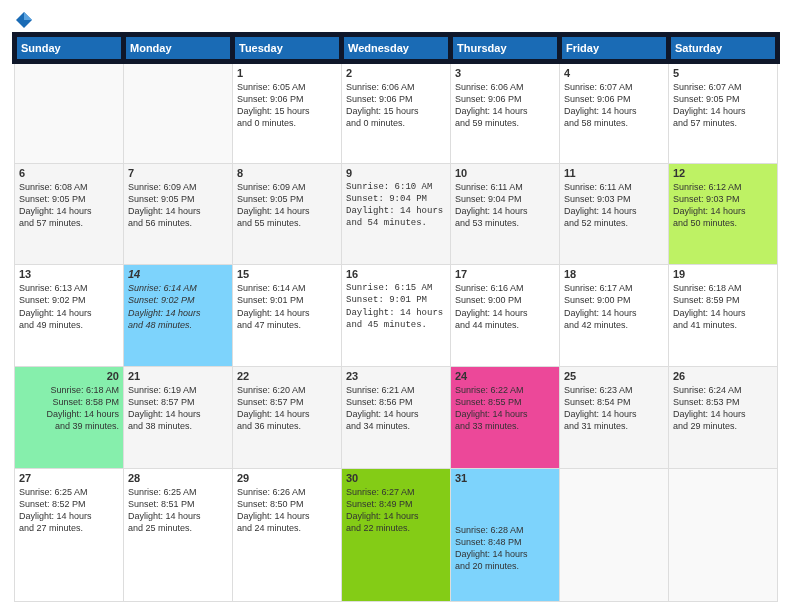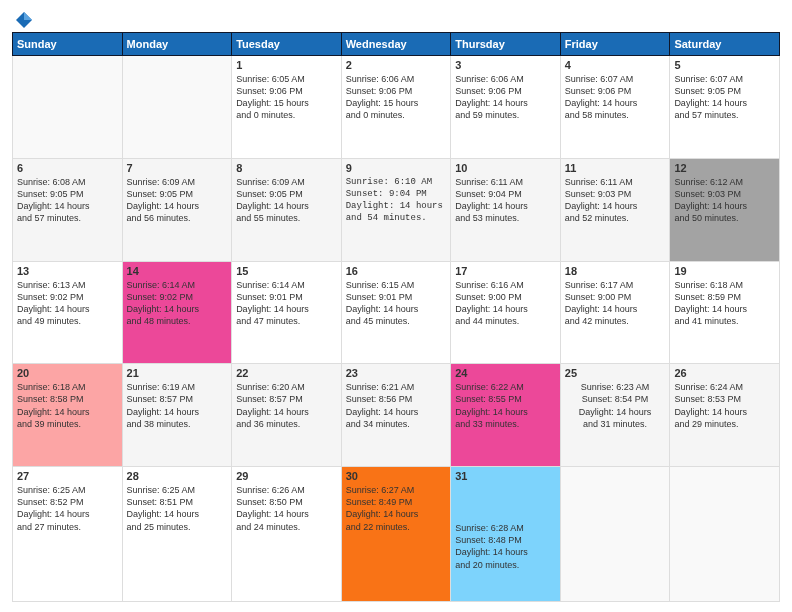--- a/index.html
+++ b/index.html
@@ -68,21 +68,21 @@
       width: 100%;
       table-layout: fixed;
     }
     .calendar th {
       background-color: #1a6bb5;
       color: #fff;
       font-size: 11px;
       font-weight: bold;
       padding: 5px 4px;
       text-align: left;
-      border: 1px solid #0f172a;
+      border: 5px solid #0f172a;
     }
     .calendar td {
       border: 1px solid #ddd;
       vertical-align: top;
       padding: 3px 4px;
       font-size: 9.5px;
       color: #333;
       height: 82px;
       background: #fff;
     }
@@ -216,53 +216,53 @@
 Daylight: 14 hours
 and 53 minutes.</div>
           </td>
           <td style="background-color: rgb(245, 245, 245);">
             <span class="day-num">11</span>
             <div class="cell-text" style="white-space: pre-line;">Sunrise: 6:11 AM
 Sunset: 9:03 PM
 Daylight: 14 hours
 and 52 minutes.</div>
           </td>
-          <td style="background-color: #a3a3a3;">
+          <td style="background-color: #bef264;">
             <span class="day-num">12</span>
             <div class="cell-text" style="white-space: pre-line;">Sunrise: 6:12 AM
 Sunset: 9:03 PM
 Daylight: 14 hours
 and 50 minutes.</div>
           </td>
         </tr>
         <tr>
           <td style="background-color: rgb(255, 255, 255); margin-left: 42px;">
             <span class="day-num">13</span>
             <div class="cell-text" style="white-space: pre-line;">Sunrise: 6:13 AM
 Sunset: 9:02 PM
 Daylight: 14 hours
 and 49 minutes.</div>
           </td>
-          <td style="background-color: #ec4899;">
+          <td style="background-color: #7dd3fc; font-style: italic;">
             <span class="day-num">14</span>
             <div class="cell-text" style="white-space: pre-line;">Sunrise: 6:14 AM
 Sunset: 9:02 PM
 Daylight: 14 hours
 and 48 minutes.</div>
           </td>
           <td style="background-color: rgb(255, 255, 255);">
             <span class="day-num">15</span>
             <div class="cell-text" style="white-space: pre-line;">Sunrise: 6:14 AM
 Sunset: 9:01 PM
 Daylight: 14 hours
 and 47 minutes.</div>
           </td>
           <td style="background-color: rgb(255, 255, 255);">
             <span class="day-num">16</span>
-            <div class="cell-text" style="white-space: pre-line;">Sunrise: 6:15 AM
+            <div class="cell-text" style="white-space: pre-line; font-family: Liberation Mono, monospace;">Sunrise: 6:15 AM
 Sunset: 9:01 PM
 Daylight: 14 hours
 and 45 minutes.</div>
           </td>
           <td style="background-color: rgb(255, 255, 255);">
             <span class="day-num">17</span>
             <div class="cell-text" style="white-space: pre-line;">Sunrise: 6:16 AM
 Sunset: 9:00 PM
 Daylight: 14 hours
 and 44 minutes.</div>
@@ -276,21 +276,21 @@
           </td>
           <td style="background-color: rgb(255, 255, 255);">
             <span class="day-num">19</span>
             <div class="cell-text" style="white-space: pre-line;">Sunrise: 6:18 AM
 Sunset: 8:59 PM
 Daylight: 14 hours
 and 41 minutes.</div>
           </td>
         </tr>
         <tr>
-          <td style="background-color: #fca5a5;">
+          <td style="background-color: #86efac; text-align: right;">
             <span class="day-num">20</span>
             <div class="cell-text" style="white-space: pre-line;">Sunrise: 6:18 AM
 Sunset: 8:58 PM
 Daylight: 14 hours
 and 39 minutes.</div>
           </td>
           <td style="background-color: rgb(245, 245, 245);">
             <span class="day-num">21</span>
             <div class="cell-text" style="white-space: pre-line;">Sunrise: 6:19 AM
 Sunset: 8:57 PM
@@ -313,21 +313,21 @@
           </td>
           <td style="background-color: #ec4899;">
             <span class="day-num">24</span>
             <div class="cell-text" style="white-space: pre-line;">Sunrise: 6:22 AM
 Sunset: 8:55 PM
 Daylight: 14 hours
 and 33 minutes.</div>
           </td>
           <td style="background-color: rgb(245, 245, 245);">
             <span class="day-num">25</span>
-            <div class="cell-text" style="white-space: pre-line; text-align: center;">Sunrise: 6:23 AM
+            <div class="cell-text" style="white-space: pre-line;">Sunrise: 6:23 AM
 Sunset: 8:54 PM
 Daylight: 14 hours
 and 31 minutes.</div>
           </td>
           <td style="background-color: rgb(245, 245, 245);">
             <span class="day-num">26</span>
             <div class="cell-text" style="white-space: pre-line;">Sunrise: 6:24 AM
 Sunset: 8:53 PM
 Daylight: 14 hours
 and 29 minutes.</div>
@@ -348,21 +348,21 @@
 Daylight: 14 hours
 and 25 minutes.</div>
           </td>
           <td style="background-color: rgb(255, 255, 255);">
             <span class="day-num">29</span>
             <div class="cell-text" style="white-space: pre-line;">Sunrise: 6:26 AM
 Sunset: 8:50 PM
 Daylight: 14 hours
 and 24 minutes.</div>
           </td>
-          <td style="background-color: #f97316; margin-top: 36px;">
+          <td style="background-color: #84cc16; margin-top: 36px;">
             <span class="day-num">30</span>
             <div class="cell-text" style="white-space: pre-line;">Sunrise: 6:27 AM
 Sunset: 8:49 PM
 Daylight: 14 hours
 and 22 minutes.</div>
           </td>
           <td style="background-color: #7dd3fc;">
             <span class="day-num">31</span>
             <div class="cell-text" style="white-space: pre-line; margin-top: 40px;">Sunrise: 6:28 AM
 Sunset: 8:48 PM

